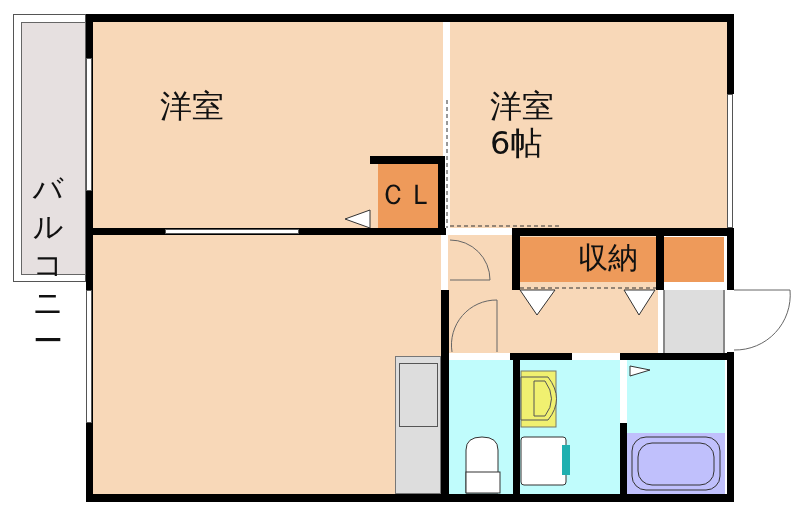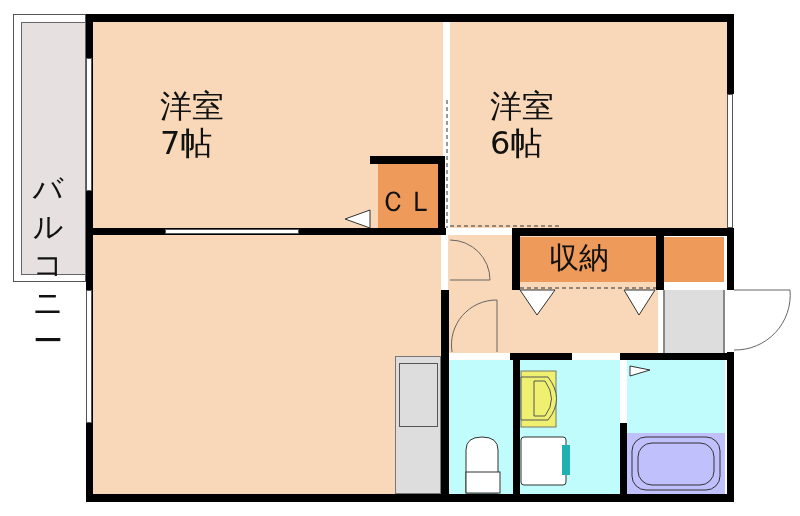--- a/index.html
+++ b/index.html
@@ -22,24 +22,24 @@
   <div>ニ</div>
   <div>ー</div>
 </div>
 
 <div class="abs" style="left:93px;top:22px;width:350px;height:206px;background:#f8d8b8;"></div>
 <div class="abs" style="left:450px;top:22px;width:277px;height:206px;background:#f8d8b8;"></div>
 <div class="abs" style="left:93px;top:235px;width:348px;height:259px;background:#f8d8b8;"></div>
 <div class="abs" style="left:448px;top:235px;width:210px;height:118px;background:#f8d8b8;"></div>
 
 <div class="abs" style="left:378px;top:164px;width:60px;height:64px;background:#ee9a5a;"></div>
-<div class="abs" style="left:376px;top:176px;width:62px;text-align:center;font-size:28px;color:#111;margin-top:7px;">ＣＬ</div>
+<div class="abs" style="left:376px;top:176px;width:62px;text-align:center;font-size:28px;color:#111;">ＣＬ</div>
 
 <div class="abs" style="left:520px;top:237px;width:136px;height:45px;background:#ee9a5a;"></div>
-<div class="abs" style="left:520px;top:238px;width:118px;text-align:center;font-size:30px;color:#111;">収納</div>
+<div class="abs" style="left:520px;top:238px;width:118px;text-align:right;font-size:30px;color:#111;">収納</div>
 <div class="abs" style="left:664px;top:237px;width:60px;height:45px;background:#ee9a5a;"></div>
 <div class="abs" style="left:663px;top:290px;width:62px;height:63px;background:#dddddd;border-left:2px solid #888;border-right:2px solid #888;"></div>
 
 <div class="abs" style="left:395px;top:356px;width:46px;height:138px;background:#dddddd;border:1px solid #777;"></div>
 <div class="abs" style="left:399px;top:363px;width:39px;height:64px;background:#dddddd;border:1px solid #555;"></div>
 
 <div class="abs" style="left:449px;top:360px;width:64px;height:135px;background:#c0fcfc;"></div>
 <div class="abs" style="left:520px;top:360px;width:100px;height:135px;background:#c0fcfc;"></div>
 <div class="abs" style="left:627px;top:360px;width:98px;height:135px;background:#c0fcfc;"></div>
 <div class="abs" style="left:627px;top:433px;width:98px;height:62px;background:#c0c0fc;"></div>
@@ -99,20 +99,19 @@
 <div class="wall" style="left:513px;top:353px;width:7px;height:149px;"></div>
 <div class="wall" style="left:620px;top:423px;width:7px;height:79px;"></div>
 
 <div class="win" style="left:86px;top:58px;width:6px;height:133px;"></div>
 <div class="win" style="left:86px;top:290px;width:6px;height:133px;"></div>
 <div class="win" style="left:727px;top:94px;width:6px;height:134px;"></div>
 <div class="win" style="left:165px;top:229px;width:134px;height:5px;"></div>
 
 <div class="room-label" style="left:160px;top:88px;width:200px;font-size:32px;">
   <div>洋室</div>
-  <div>7帖</div>
 </div>
 <div class="room-label" style="left:490px;top:88px;width:200px;font-size:32px;">
   <div>洋室</div>
   <div>6帖</div>
 </div>
 <div class="room-label" style="left:160px;top:338px;width:200px;font-size:32px;">
 </div>
 
 </body></html>

